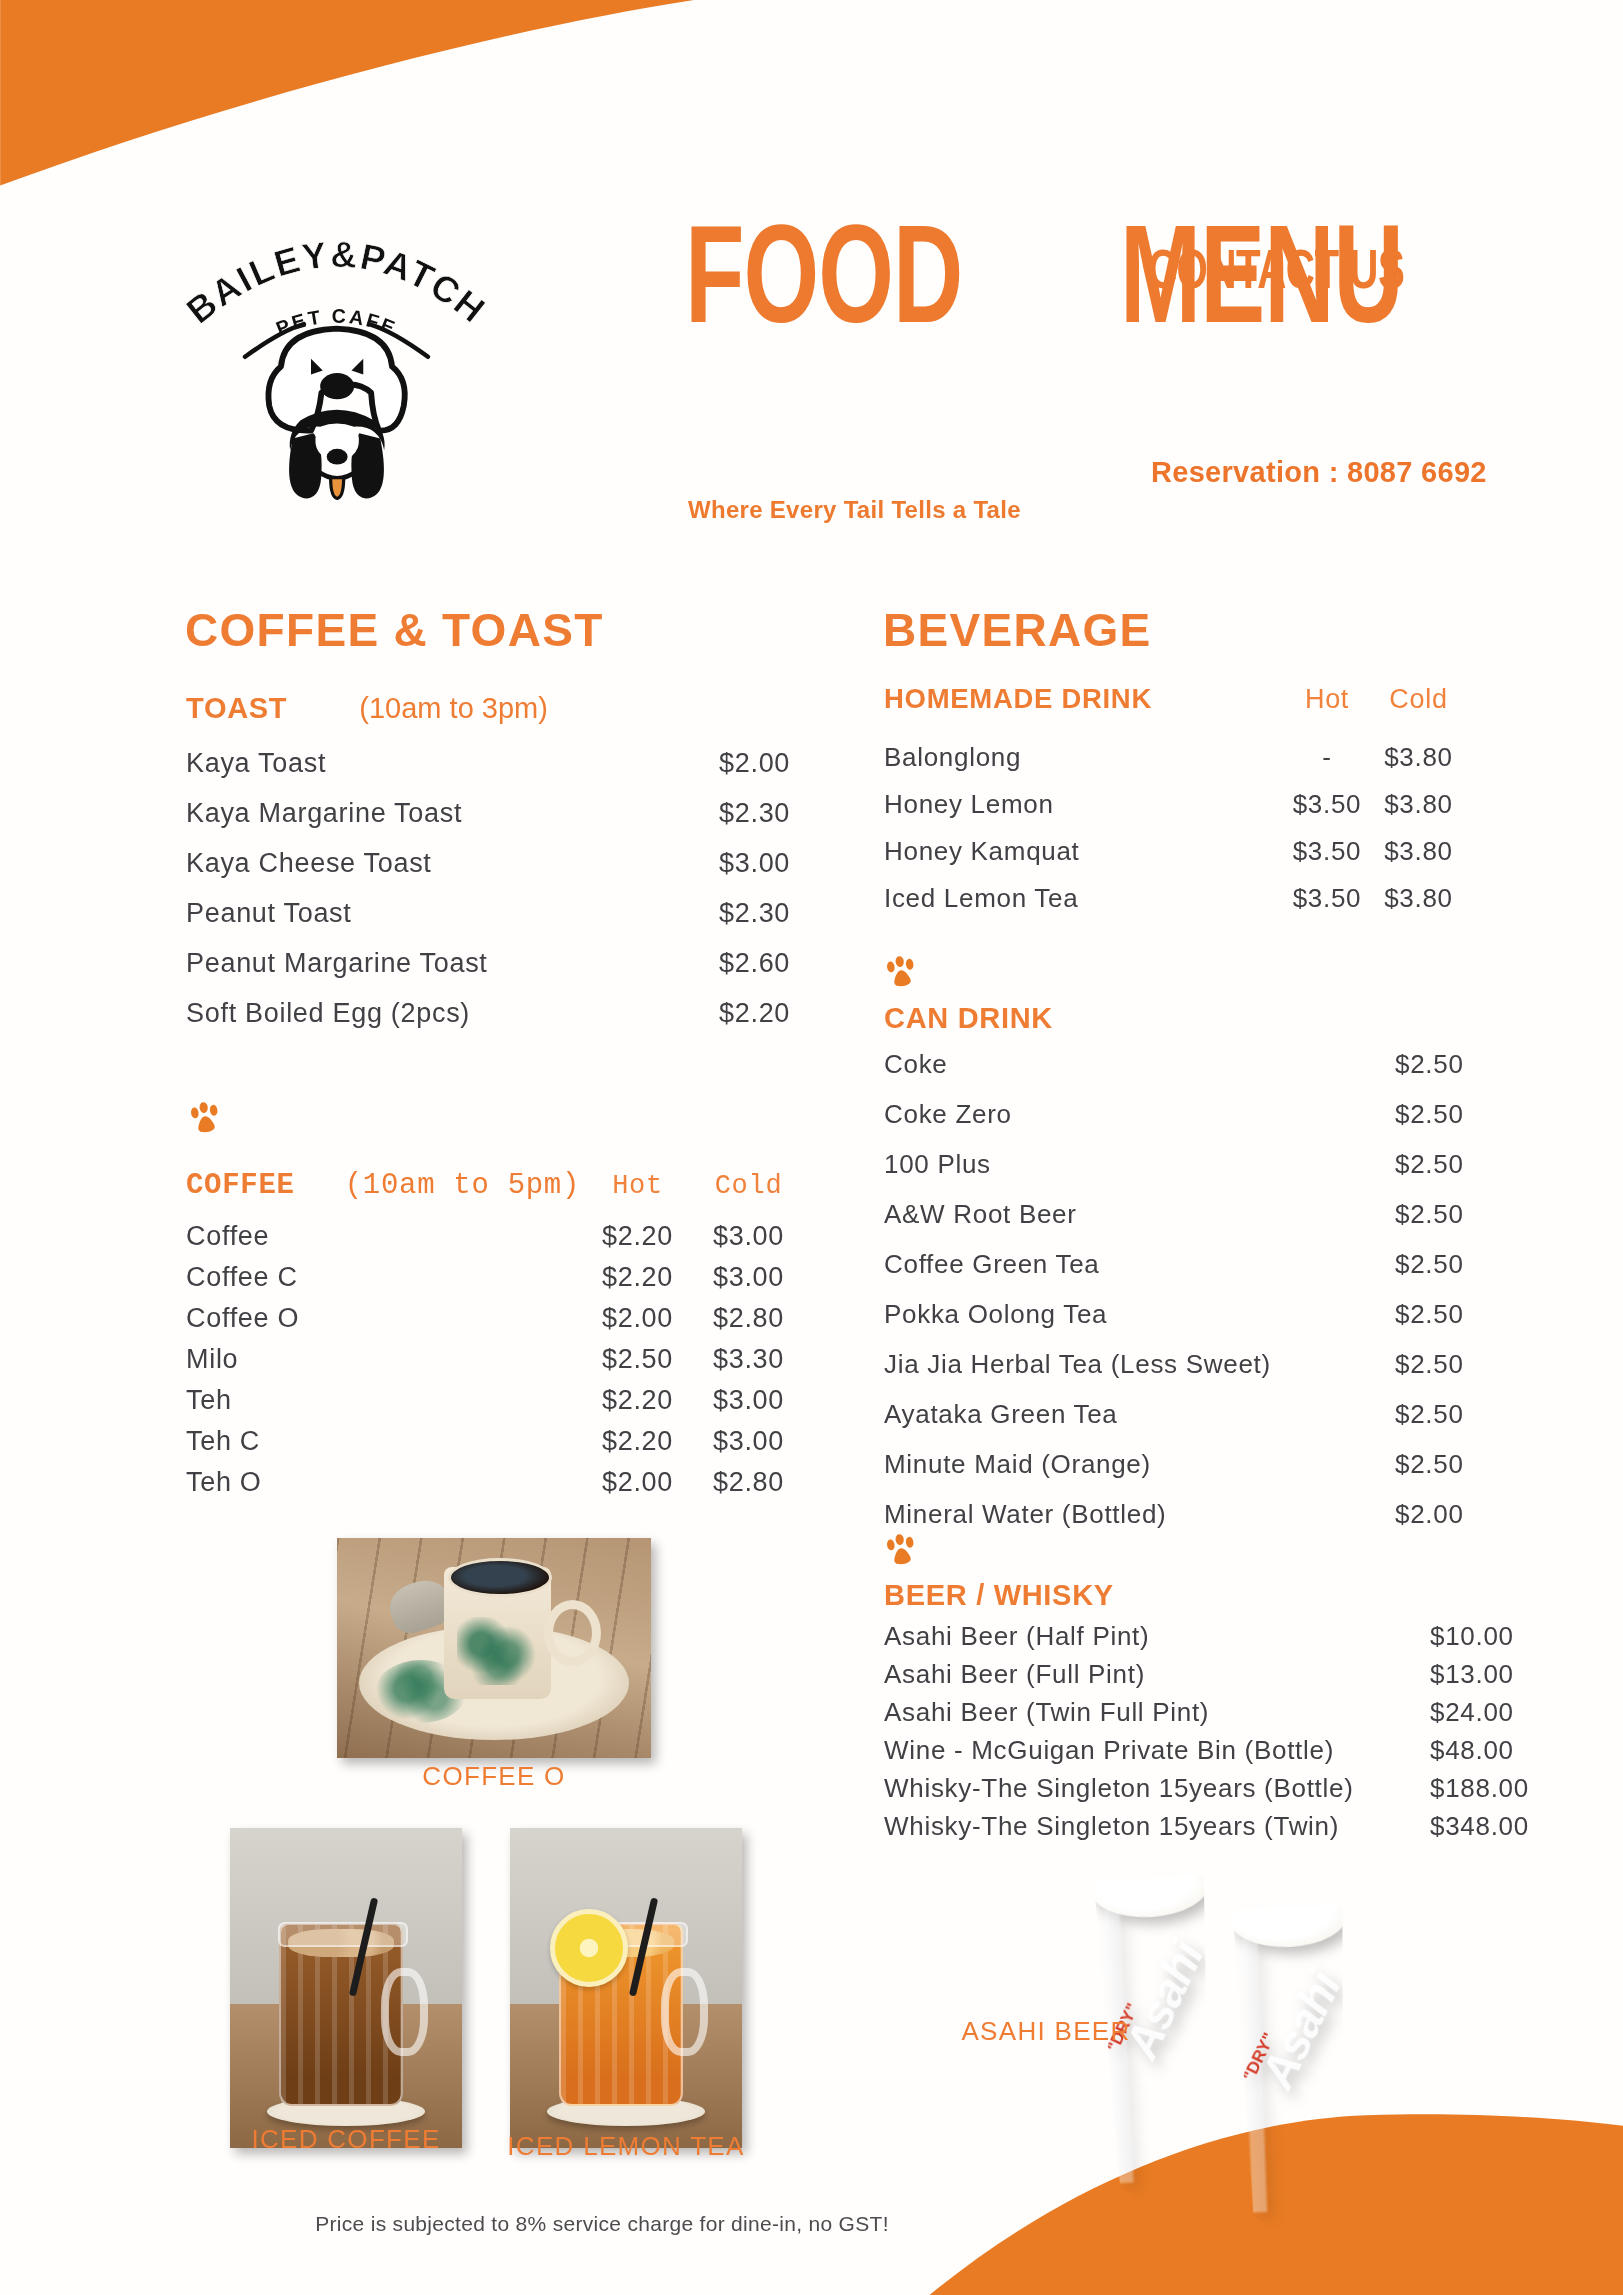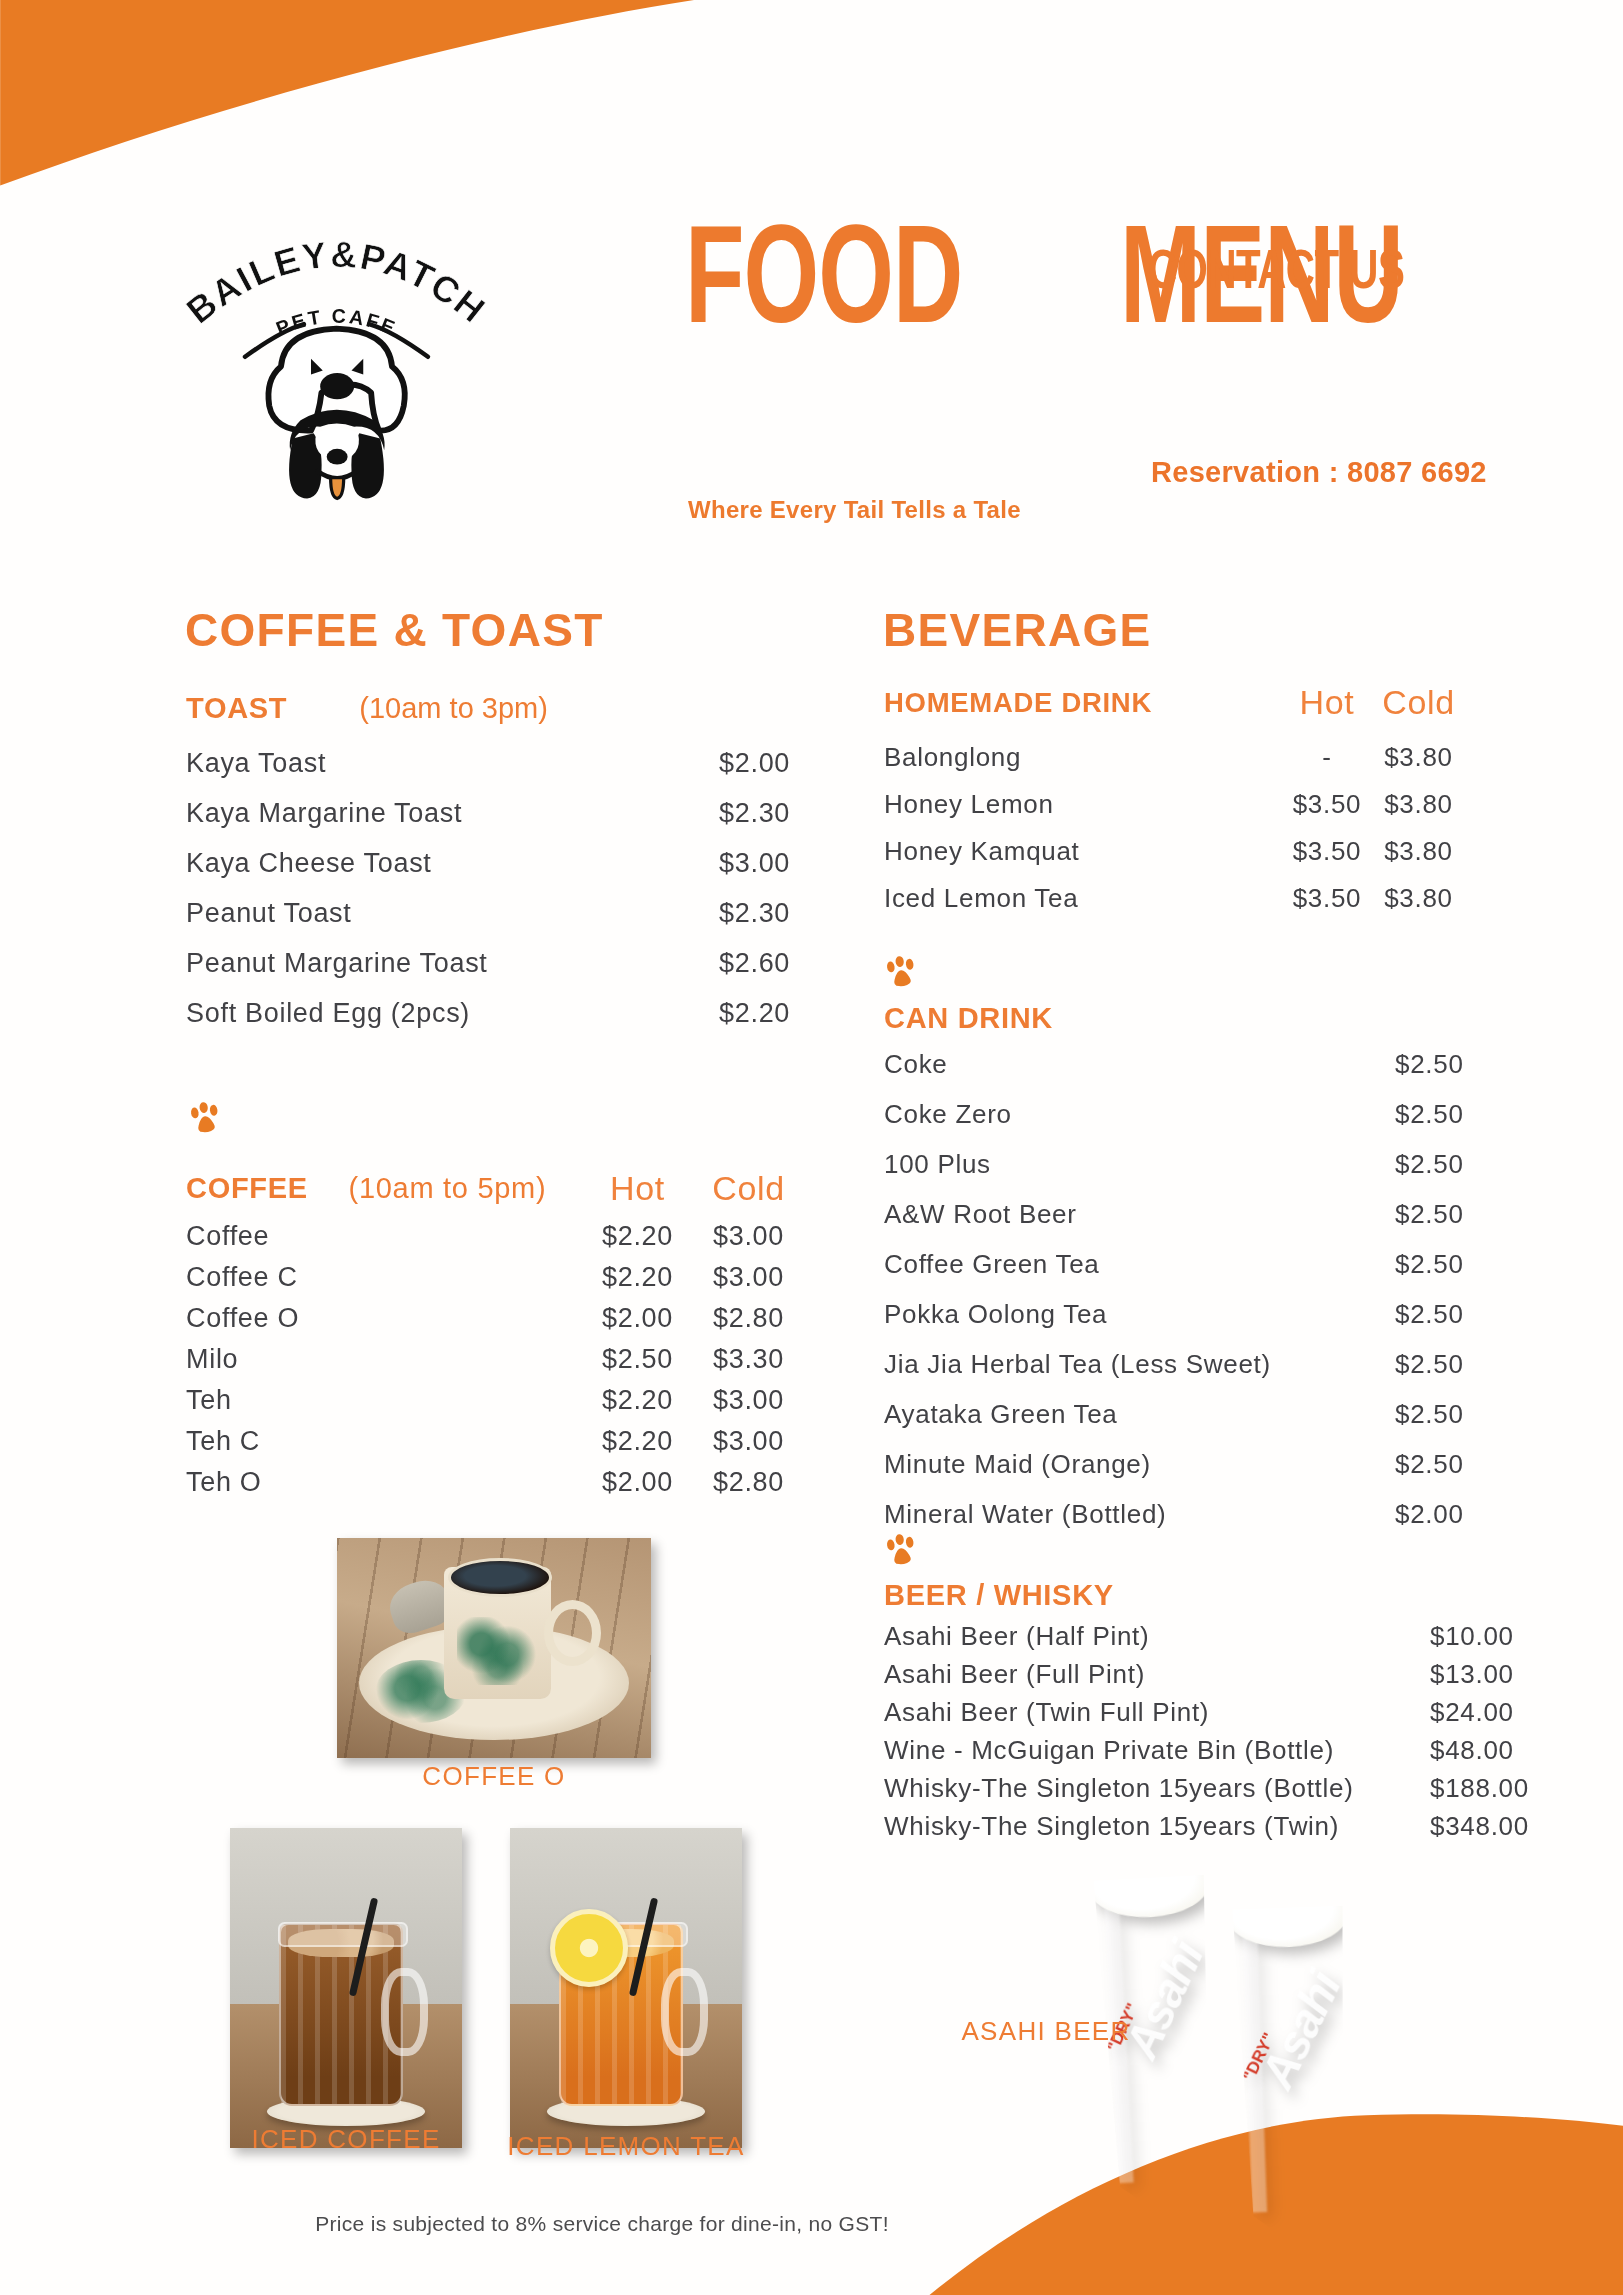--- a/index.html
+++ b/index.html
@@ -25,31 +25,31 @@
   .col-heading{color:#EE7C33;font-weight:bold;font-size:46px;letter-spacing:1.3px;}
   .sub-title{color:#EE7C33;font-size:29px;}
   .sub-title b{font-weight:bold;letter-spacing:0.7px;}
   .hours{font-weight:400;margin-left:32px;}
   .menu-rows{display:block;}
   .menu-row{display:flex;align-items:center;color:#414145;font-size:27px;letter-spacing:0.7px;}
   .item-name{flex:1;}
   .item-price{flex:0 0 auto;text-align:left;}
   .grid-head,.grid-row{display:grid;align-items:center;color:#414145;font-size:27px;letter-spacing:0.7px;}
   .gc{text-align:center;}
-  .col-label{color:#F0823C;font-size:34px;letter-spacing:0.7px;}
+  .col-label{color:#F0823C;font-size:27px;letter-spacing:0.7px;}
 
   
   .toast-head{left:186px;top:692px;}
   .toast-rows{left:186px;top:738px;width:618px;}
   .toast-rows .menu-row{height:50px;}
   .toast-rows .item-price{width:85px;}
 
   
   .paw-1{left:188px;top:1100px;}
-  .coffee-head{left:186px;top:1169px;width:618px;grid-template-columns:1fr 111px 111px;}
+  .coffee-head{left:186px;top:1169px;width:618px;grid-template-columns:1fr 111px 111px;font-family:Liberation Mono, monospace;}
   .coffee-rows{left:186px;top:1216px;width:618px;}
   .coffee-rows .grid-row{grid-template-columns:1fr 111px 111px;height:41px;}
 
   
   .bev-heading{left:883px;top:603px;}
   .left-heading{left:185px;top:603px;}
   .homemade-head{left:884px;top:683px;width:582px;grid-template-columns:1fr 88px 95px;}
   .homemade-head .sub-title{font-size:27.5px;}
   .homemade-rows{left:884px;top:734px;width:582px;}
   .homemade-rows .grid-row{grid-template-columns:1fr 88px 95px;height:47px;font-size:26px;}

